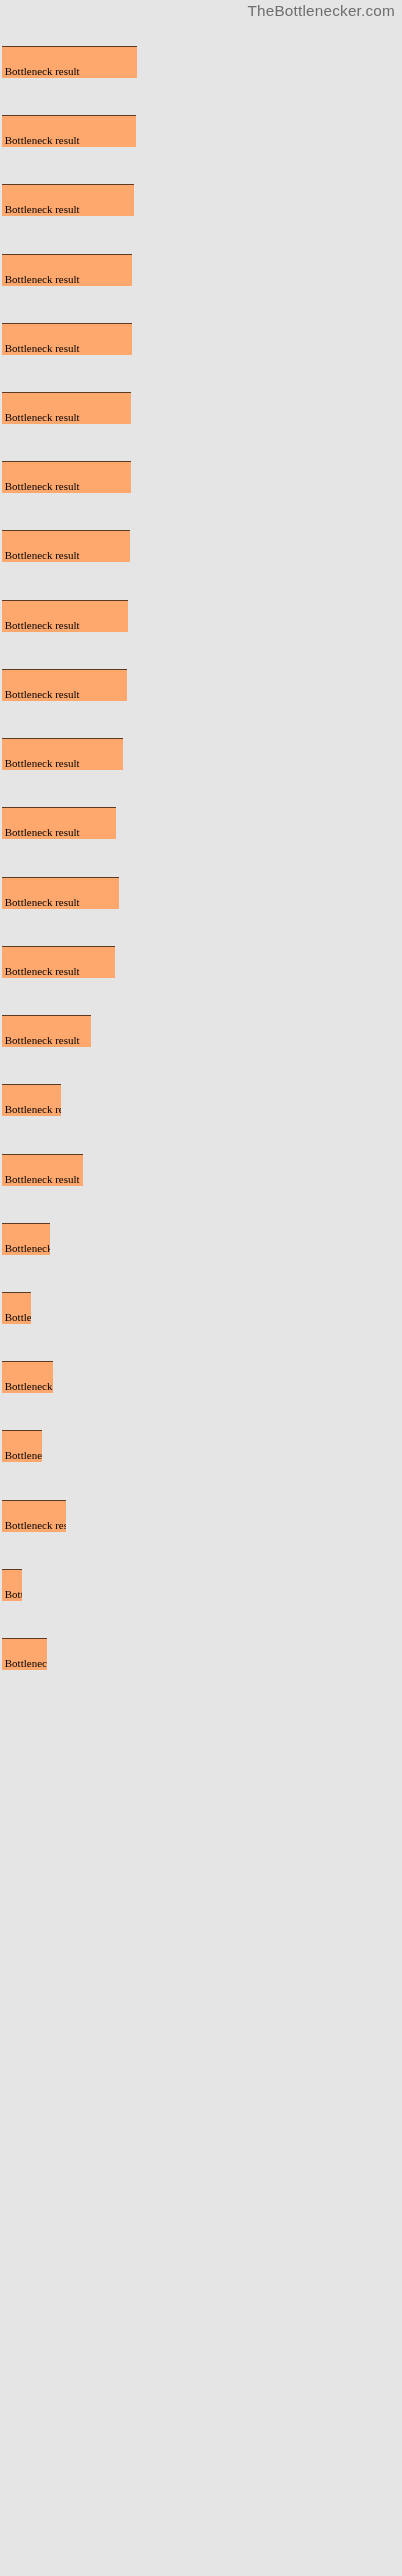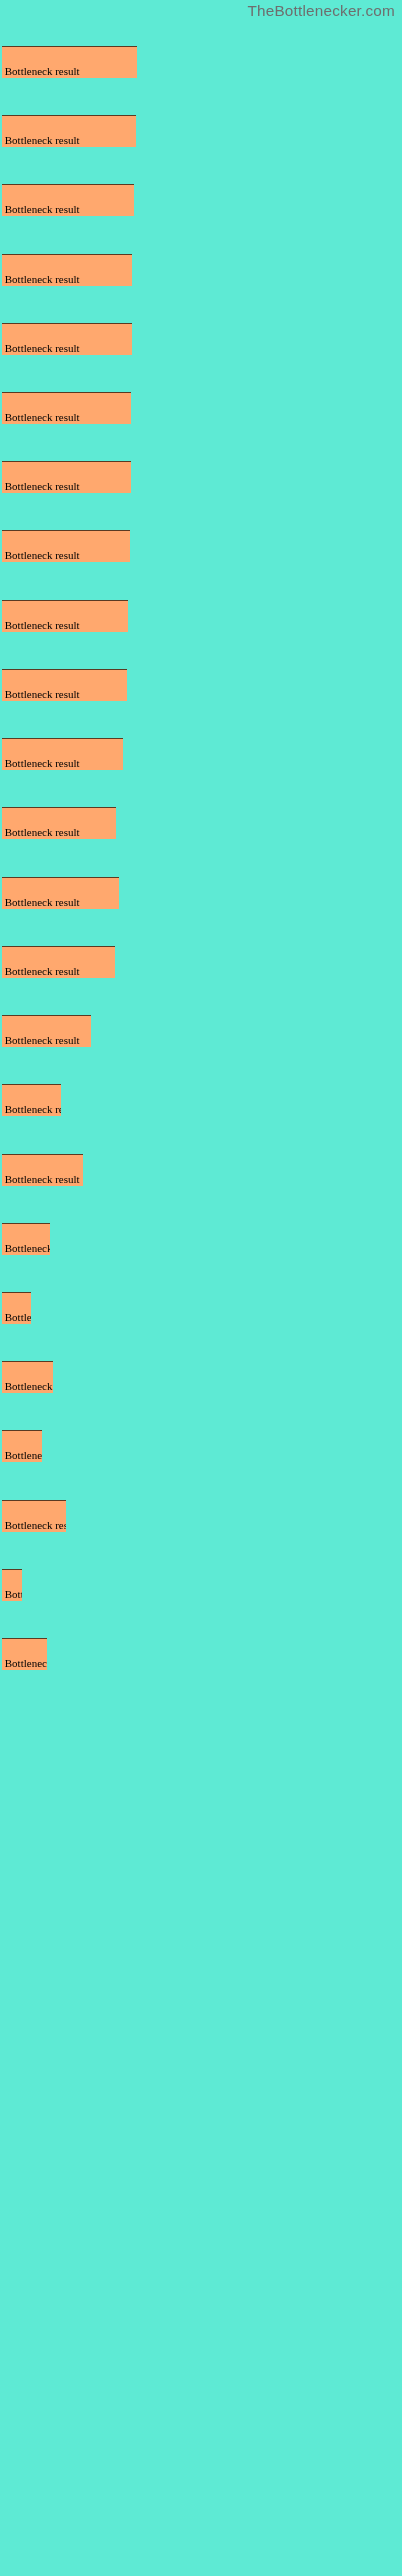--- a/index.html
+++ b/index.html
@@ -11,21 +11,21 @@
   body {
     width: 403px;
     height: 2576px;
     position: relative;
     overflow: hidden;
     font-family: "Liberation Sans", sans-serif;
   }
   #page-root {
     position: absolute;
     inset: 0;
-    background: #5eead4;
+    background: #e5e5e5;
   }
   .watermark {
     position: absolute;
     top: 0px;
     left: 0px;
     width: 403px;
     text-align: right;
     padding-right: 8px;
     box-sizing: border-box;
     color: #6e6e6e;

